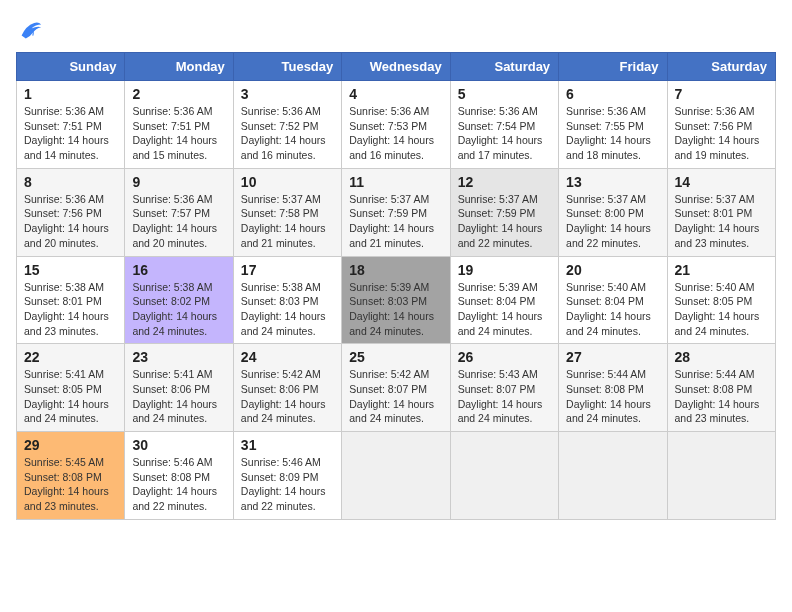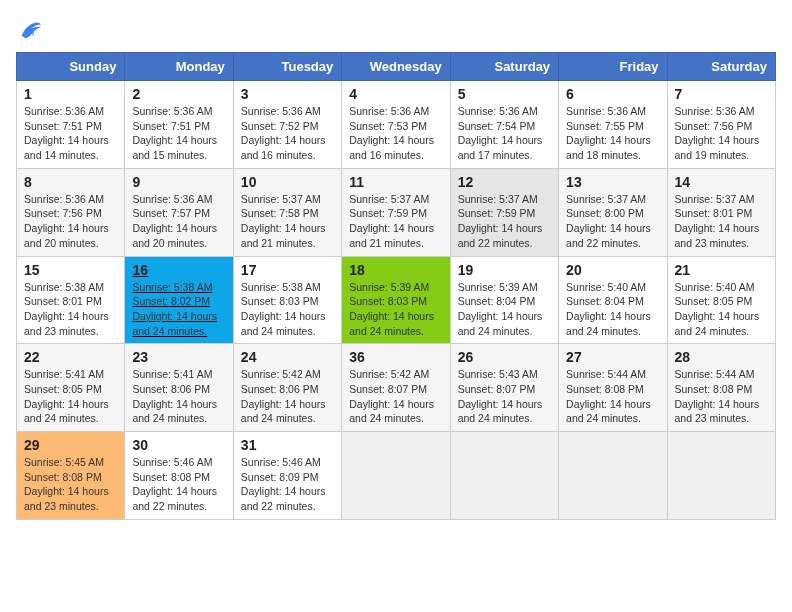--- a/index.html
+++ b/index.html
@@ -241,37 +241,37 @@
       </tr>
       <tr>
         <td style="background: rgb(255, 255, 255);">
         <span class="day-number">15</span>
         <div class="day-info">
           <div>Sunrise: 5:38 AM</div>
           <div>Sunset: 8:01 PM</div>
           <div>Daylight: 14 hours and 23 minutes.</div>
         </div>
       </td>
-        <td style="background: #0ea5e9; text-decoration: underline;">
+        <td style="background: #c4b5fd;">
         <span class="day-number">16</span>
         <div class="day-info">
           <div>Sunrise: 5:38 AM</div>
           <div>Sunset: 8:02 PM</div>
           <div>Daylight: 14 hours and 24 minutes.</div>
         </div>
       </td>
         <td style="background: rgb(255, 255, 255);">
         <span class="day-number">17</span>
         <div class="day-info">
           <div>Sunrise: 5:38 AM</div>
           <div>Sunset: 8:03 PM</div>
           <div>Daylight: 14 hours and 24 minutes.</div>
         </div>
       </td>
-        <td style="background: #84cc16;">
+        <td style="background: #a3a3a3;">
         <span class="day-number">18</span>
         <div class="day-info">
           <div>Sunrise: 5:39 AM</div>
           <div>Sunset: 8:03 PM</div>
           <div>Daylight: 14 hours and 24 minutes.</div>
         </div>
       </td>
         <td style="background: rgb(255, 255, 255);">
         <span class="day-number">19</span>
         <div class="day-info">
@@ -316,21 +316,21 @@
       </td>
         <td style="background: rgb(245, 245, 245);">
         <span class="day-number">24</span>
         <div class="day-info">
           <div>Sunrise: 5:42 AM</div>
           <div>Sunset: 8:06 PM</div>
           <div>Daylight: 14 hours and 24 minutes.</div>
         </div>
       </td>
         <td style="background: rgb(245, 245, 245);">
-        <span class="day-number">36</span>
+        <span class="day-number">25</span>
         <div class="day-info">
           <div>Sunrise: 5:42 AM</div>
           <div>Sunset: 8:07 PM</div>
           <div>Daylight: 14 hours and 24 minutes.</div>
         </div>
       </td>
         <td style="background: rgb(245, 245, 245);">
         <span class="day-number">26</span>
         <div class="day-info">
           <div>Sunrise: 5:43 AM</div>

